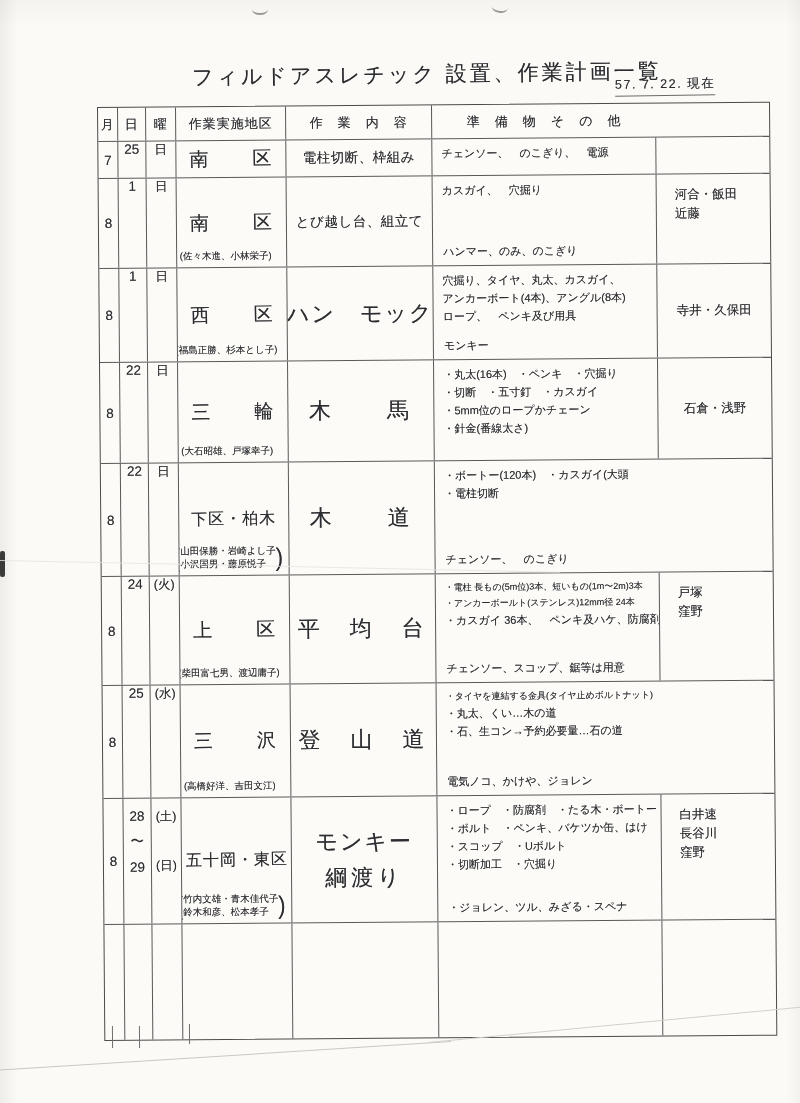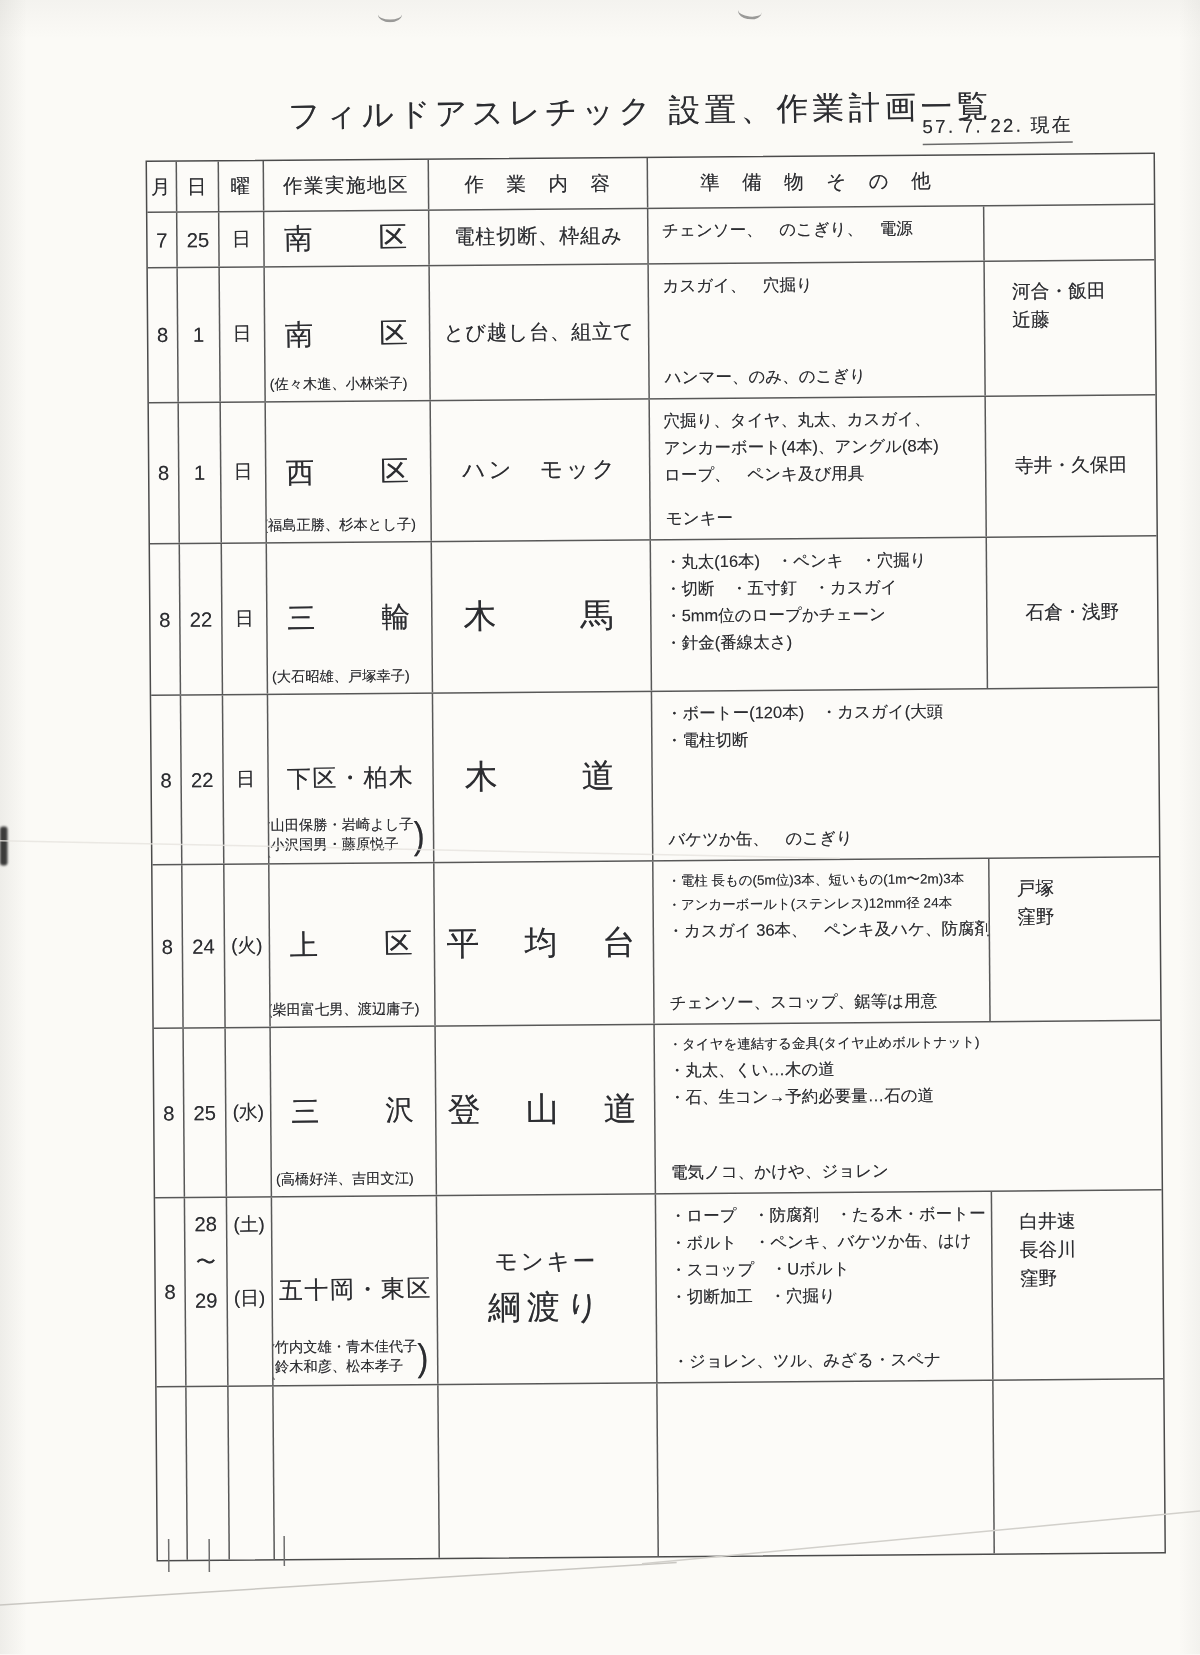--- a/index.html
+++ b/index.html
@@ -31,36 +31,36 @@
   .cell:last-child{border-right:none;}
   .c-center{display:flex;align-items:center;justify-content:center;}
   .c-col{display:flex;flex-direction:column;align-items:flex-end;}
 
   .hdr .cell{display:flex;align-items:center;justify-content:center;font-size:13px;
     letter-spacing:1px;white-space:nowrap;}
   .hdr{height:33px;}
 
   .num{font-size:13.5px;}
   .wk{font-size:12.5px;white-space:nowrap;}
-  .day-lines,.wk-lines{display:flex;flex-direction:column;align-items:center;justify-content:center;gap:7px;}
+  .day-lines,.wk-lines{display:flex;flex-direction:column;align-items:center;gap:7px;}
   .day-lines.spread{justify-content:flex-start;padding-top:10px;gap:9px;}
   .wk-lines.spread{justify-content:flex-start;padding-top:10px;gap:32px;}
 
   .district-main{font-size:19px;letter-spacing:2px;white-space:nowrap;margin:auto;transform:rotate(-0.5deg);}
   .dist-sm{font-size:16px;letter-spacing:1px;}
   .members{position:absolute;bottom:4px;left:0;right:12px;display:flex;align-items:center;
     justify-content:center;font-size:9.5px;white-space:nowrap;}
   .members .mlines{display:flex;flex-direction:column;line-height:1.35;}
   .members .bigparen{font-size:22px;font-weight:300;line-height:1;transform:scaleY(1.15);}
 
   .work-lines{display:flex;flex-direction:column;align-items:center;justify-content:center;
     height:100%;gap:6px;}
   .work-lines span{white-space:nowrap;}
   .work-xl{font-size:22px;letter-spacing:4px;}
-  .work-lg{font-size:15px;letter-spacing:2px;}
+  .work-lg{font-size:22px;letter-spacing:2px;}
   .work-md{font-size:13.5px;letter-spacing:.5px;}
 
   .prep-top{padding:7px 4px 0 9px;display:flex;flex-direction:column;gap:3px;}
   .prep-top span{font-size:11px;white-space:nowrap;letter-spacing:0;}
   .prep-top span.prep-sm{font-size:9px;}
   .prep-bottom{position:absolute;bottom:6px;left:10px;font-size:11px;white-space:nowrap;}
 
   .staff-lines{display:flex;flex-direction:column;align-items:center;justify-content:center;
     height:100%;font-size:12.5px;gap:2px;}
   .staff-lines.multi{justify-content:flex-start;padding-top:12px;align-items:flex-start;
@@ -266,21 +266,21 @@
       <div class="cell hand">
         <div class="work-lines">
           <span class="work-xl">木　　道</span>
         </div>
       </div>
       <div class="cell hand">
         <div class="prep-top">
           <span>・ボートー(120本)　・カスガイ(大頭</span>
           <span>・電柱切断</span>
         </div>
-        <div class="prep-bottom">バケツか缶、　のこぎり</div>
+        <div class="prep-bottom">チェンソー、　のこぎり</div>
       </div>
     </div>
     <div class="t-row" style="height: 108px;">
       <div class="cell c-center hand num">
         <span>8</span>
       </div>
       <div class="cell hand num">
         <div class="day-lines" style="height: 100%;">
           <span>24</span>
         </div>

